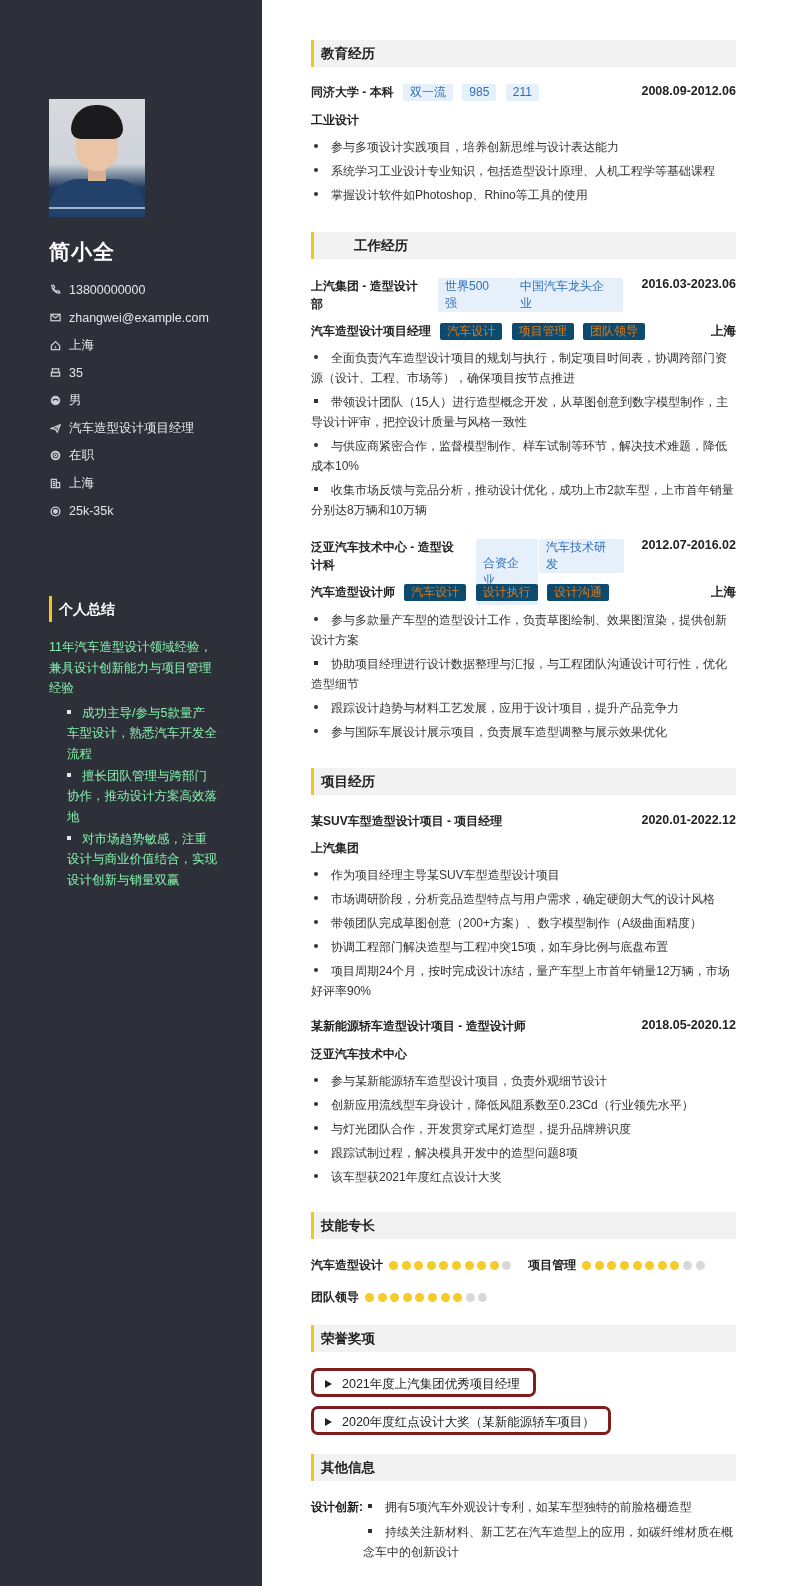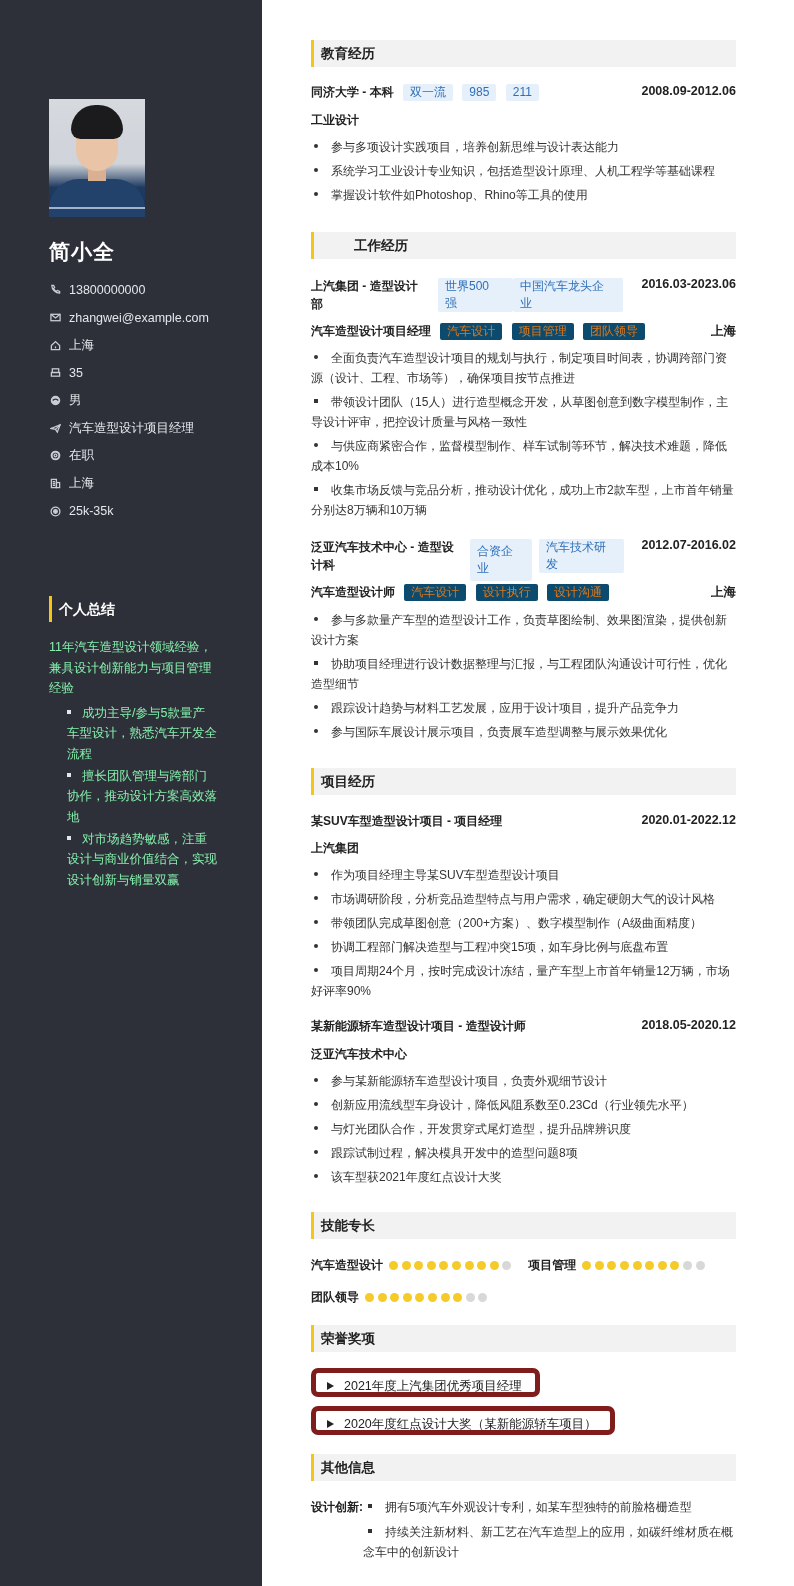--- a/index.html
+++ b/index.html
@@ -30,21 +30,21 @@
   .blist { position: absolute; left: 311px; width: 425px; font-size: 12px; line-height: 20px; color: #333; list-style: none; }
   .blist li { margin-bottom: 4px; }
   .blist li .dot { display: inline-block; width: 4px; height: 4px; border-radius: 2px; background: #333; vertical-align: middle; margin: 0 13px 3px 3px; }
   .blist li .sq { display: inline-block; width: 4px; height: 4px; background: #333; vertical-align: middle; margin: 0 13px 3px 3px; }
   .skills { position: absolute; left: 311px; font-size: 12px; font-weight: bold; }
   .skill { display: inline-flex; align-items: center; margin-right: 10px; }
   .dots { display: inline-flex; margin-left: 6px; }
   .d { width: 9px; height: 9px; border-radius: 50%; margin-right: 3.6px; }
   .d.on { background: #f5cb2a; }
   .d.off { background: #d8d8d8; }
-  .award { position: absolute; left: 311px; height: 29px; border: 5px solid #7f1d1d; border-radius: 7px; padding: 0 13px 0 11px; font-size: 12.5px; line-height: 27px; color: #222; }
+  .award { position: absolute; left: 311px; height: 29px; border: 3px solid #7f1d1d; border-radius: 7px; padding: 0 13px 0 11px; font-size: 12.5px; line-height: 27px; color: #222; }
   .award .tri { display: inline-block; width: 0; height: 0; border-left: 7px solid #222; border-top: 4.5px solid transparent; border-bottom: 4.5px solid transparent; margin-right: 10px; vertical-align: middle; position: relative; top: -1px; }
   .other { position: absolute; left: 311px; top: 1497px; width: 425px; font-size: 12px; line-height: 20px; color: #333; }
   .other .lbl { position: absolute; left: 0; top: 0; font-weight: bold; color: #222; }
   .other ul { list-style: none; padding-left: 52px; }
   .other li { margin-bottom: 5px; }
   .other li .sq { display: inline-block; width: 4px; height: 4px; background: #333; vertical-align: middle; margin: 0 13px 3px 5px; }
 </style>
 </head>
 <body>
 
@@ -197,21 +197,21 @@
   <li><span class="sq"></span><span>带领设计团队（15人）进行造型概念开发，从草图创意到数字模型制作，主导设计评审，把控设计质量与风格一致性</span></li>
   <li><span class="dot"></span><span>与供应商紧密合作，监督模型制作、样车试制等环节，解决技术难题，降低成本10%</span></li>
   <li><span class="sq"></span><span>收集市场反馈与竞品分析，推动设计优化，成功上市2款车型，上市首年销量分别达8万辆和10万辆</span></li>
 </ul>
 
 <div class="row" style="top:538px; height:36px;">
   <div class="bold" style="position:absolute; left:0; top:0; width:155px; line-height:18px;">
     <div>泛亚汽车技术中心 - 造型设</div>
       <div>计科</div>
   </div>
-  <div class="tag-blue" style="position:absolute; left:153px; top:1px; width:62px; line-height:17px; padding:4px 7px;font-family:Liberation Serif, serif;">
+  <div class="tag-blue" style="position:absolute; left:159px; top:1px; width:62px; line-height:17px; padding:16px 7px;font-family:Liberation Serif, serif;">
     <div>合资企</div>
       <div>业</div>
   </div>
   <div class="tag-blue" style="position:absolute; left:222px; top:1px; width:85px; line-height:17px; padding:0 7px;">
     <div>汽车技术研</div>
       <div>发</div>
   </div>
   <span class="date">2012.07-2016.02</span>
 </div>
 <div class="row" style="top:584px; height:18px;">

